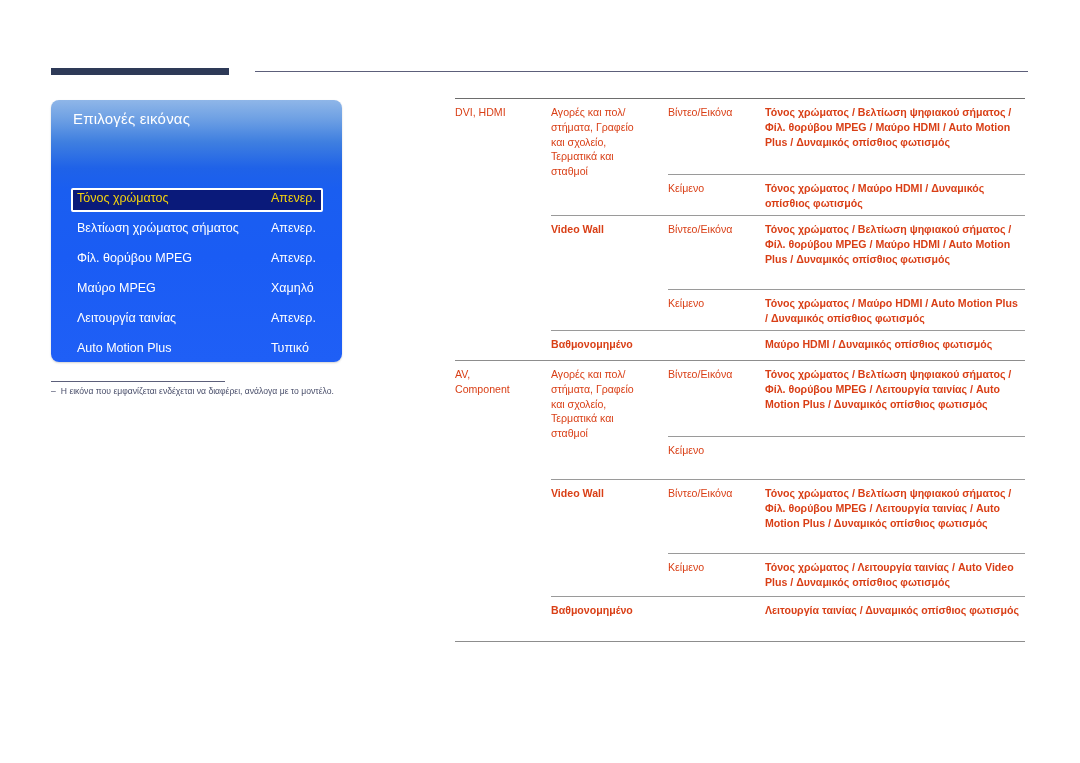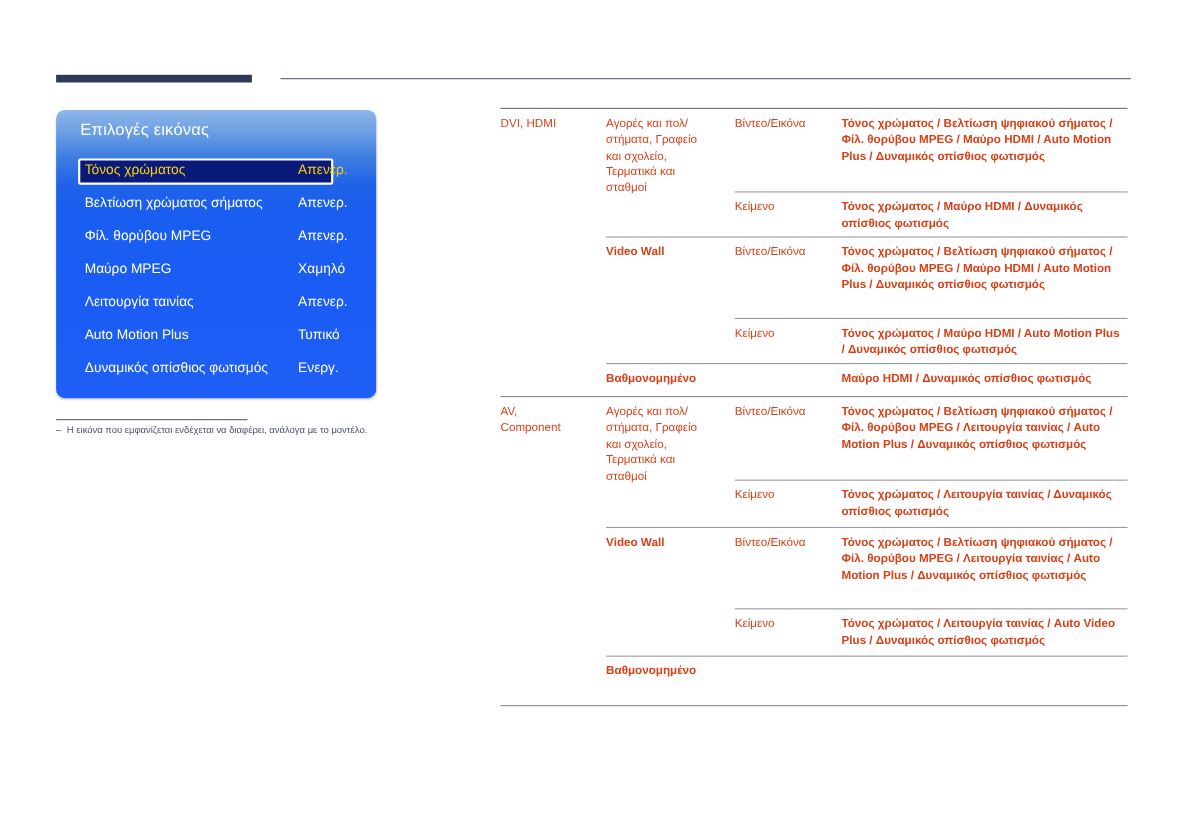--- a/index.html
+++ b/index.html
@@ -56,23 +56,24 @@
     position: absolute;
     left: 22px;
     top: 10px;
     font-size: 15px;
     color: #ffffff;
     letter-spacing: 0.2px;
   }
   .osd-row {
     position: absolute;
     left: 20px;
-    width: 232px;
+    width: 252px;
     height: 24px;
     box-sizing: border-box;
+    margin-top: 44px;
   }
   .osd-row .osd-label {
     position: absolute;
     left: 6px;
     top: 3px;
     font-size: 12.5px;
     color: #ffffff;
     white-space: nowrap;
   }
   .osd-row .osd-value {
@@ -274,35 +275,35 @@
 και σχολείο,
 Τερματικά και
 σταθμοί</div>
     <div class="cell c2">Βίντεο/Εικόνα</div>
     <div class="cell c3 bold">Τόνος χρώματος / Βελτίωση ψηφιακού σήματος / Φίλ. θορύβου MPEG / Λειτουργία ταινίας / Auto Motion Plus / Δυναμικός οπίσθιος φωτισμός</div>
   </div>
   <div class="rule-indent-2"></div>
 
   <div class="t-row" style="height:42px;">
     <div class="cell c2">Κείμενο</div>
-    <div class="cell c3 bold">Τόνος χρώματος / Λειτουργία ταινίας / Δυναμικός οπίσθιος φωτισμός</div>
   </div>
   <div class="rule-indent-1"></div>
 
   <div class="t-row" style="height:73px;">
     <div class="cell c1 bold">Video Wall</div>
     <div class="cell c2">Βίντεο/Εικόνα</div>
     <div class="cell c3 bold">Τόνος χρώματος / Βελτίωση ψηφιακού σήματος / Φίλ. θορύβου MPEG / Λειτουργία ταινίας / Auto Motion Plus / Δυναμικός οπίσθιος φωτισμός</div>
   </div>
   <div class="rule-indent-2"></div>
 
   <div class="t-row" style="height:42px;">
     <div class="cell c2">Κείμενο</div>
     <div class="cell c3 bold">Τόνος χρώματος / Λειτουργία ταινίας / Auto Video Plus / Δυναμικός οπίσθιος φωτισμός</div>
   </div>
   <div class="rule-indent-1"></div>
 
   <div class="t-row" style="height:44px;">
     <div class="cell c1 bold">Βαθμονομημένο</div>
+    <div class="cell c3 bold">Λειτουργία ταινίας / Δυναμικός οπίσθιος φωτισμός</div>
   </div>
   <div class="rule-full"></div>
 
 </div>
 
 </body></html>

